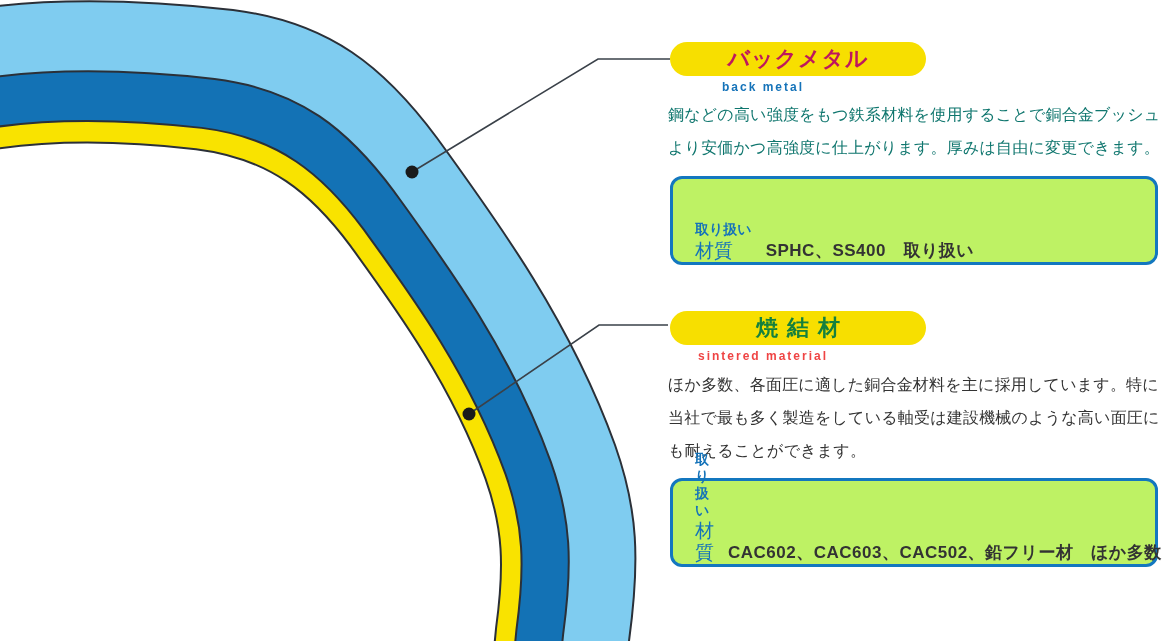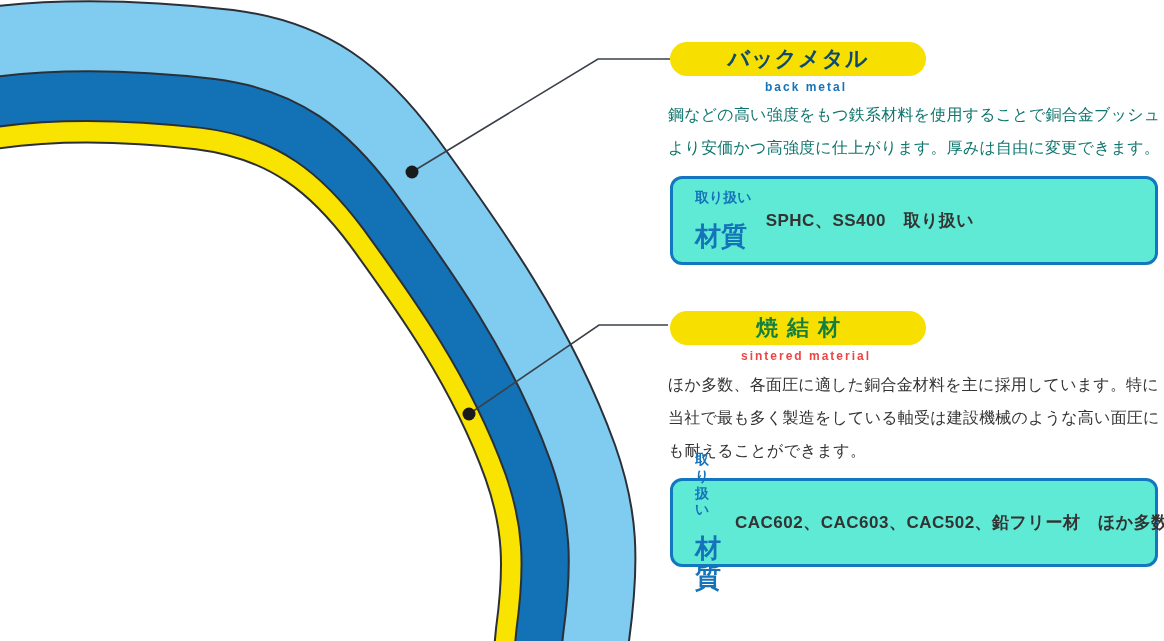--- a/index.html
+++ b/index.html
@@ -13,37 +13,37 @@
   .pill{
     position:absolute;left:670px;width:256px;height:34px;border-radius:17px;
     display:flex;align-items:center;justify-content:center;
   }
   .pill-title{
     font-size:22px;font-weight:bold;line-height:1;
     letter-spacing:1px;
   }
   .pill-title.ls-wide{letter-spacing:9px;text-indent:9px;}
   .pill-sub{
-    position:absolute;left:678px;width:256px;text-align:center;
+    position:absolute;left:635px;width:256px;text-align:center;
     font-size:12px;font-weight:bold;letter-spacing:2px;
   }
   .desc{
     position:absolute;left:668px;width:494px;
     font-size:16px;line-height:33px;letter-spacing:0.2px;
     color:#333333;text-align:left;
   }
   .mat-box{
     position:absolute;left:670px;width:488px;height:89px;
     border-radius:12px;box-sizing:border-box;
-    display:flex;align-items:center;padding-left:22px;
-    background:#5eead4;
+    display:flex;align-items:flex-end;padding-left:22px;
+    background:#bef264;
   }
   .mat-label{display:flex;flex-direction:column;justify-content:center;}
   .mat-label-top{font-size:14px;font-weight:bold;line-height:1.2;}
-  .mat-label-bottom{font-size:26px;font-weight:bold;line-height:1.15;margin-top:16px;}
+  .mat-label-bottom{font-size:19px;font-weight:normal;line-height:1.15;margin-top:2px;}
   .mat-list{
     font-size:17px;font-weight:bold;color:#333333;
     margin-left:14px;letter-spacing:0.5px;white-space:nowrap;
   }
 </style>
 </head>
 <body>
 
 <div id="stage">
 
@@ -58,21 +58,21 @@
 
     <g fill="none" stroke-width="1.6" stroke="#3A4149">
       <polyline points="412,172 598,59 670,59"></polyline>
       <polyline points="469,414 599,325 668,325"></polyline>
     </g>
     <circle cx="412" cy="172" r="6.5" fill="#1A1A1A"></circle>
     <circle cx="469" cy="414" r="6.5" fill="#1A1A1A"></circle>
   </svg>
 
   <div class="pill" style="top: 42px; background: rgb(247, 223, 0);">
-    <span class="pill-title" style="color: #0c4a6e;">バックメタル</span>
+    <span class="pill-title" style="color: #be185d;">バックメタル</span>
   </div>
   <div class="pill-sub" style="top: 80px; color: rgb(21, 115, 185);">back metal</div>
 
   <div class="desc" style="top: 98px; color: #0f766e;">鋼などの高い強度をもつ鉄系材料を使用することで銅合金ブッシュより安価かつ高強度に仕上がります。厚みは自由に変更できます。</div>
 
   <div class="mat-box" style="top: 176px; border: 3px solid rgb(19, 119, 191);">
     <div class="mat-label">
       <span class="mat-label-top" style="color: rgb(21, 115, 185);">取り扱い</span>
       <span class="mat-label-bottom" style="color: rgb(21, 115, 185);">材質</span>
     </div>

